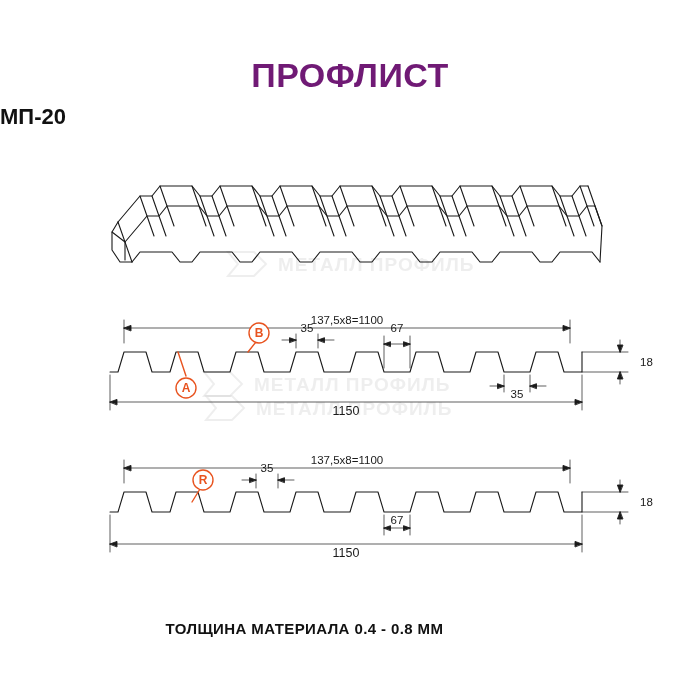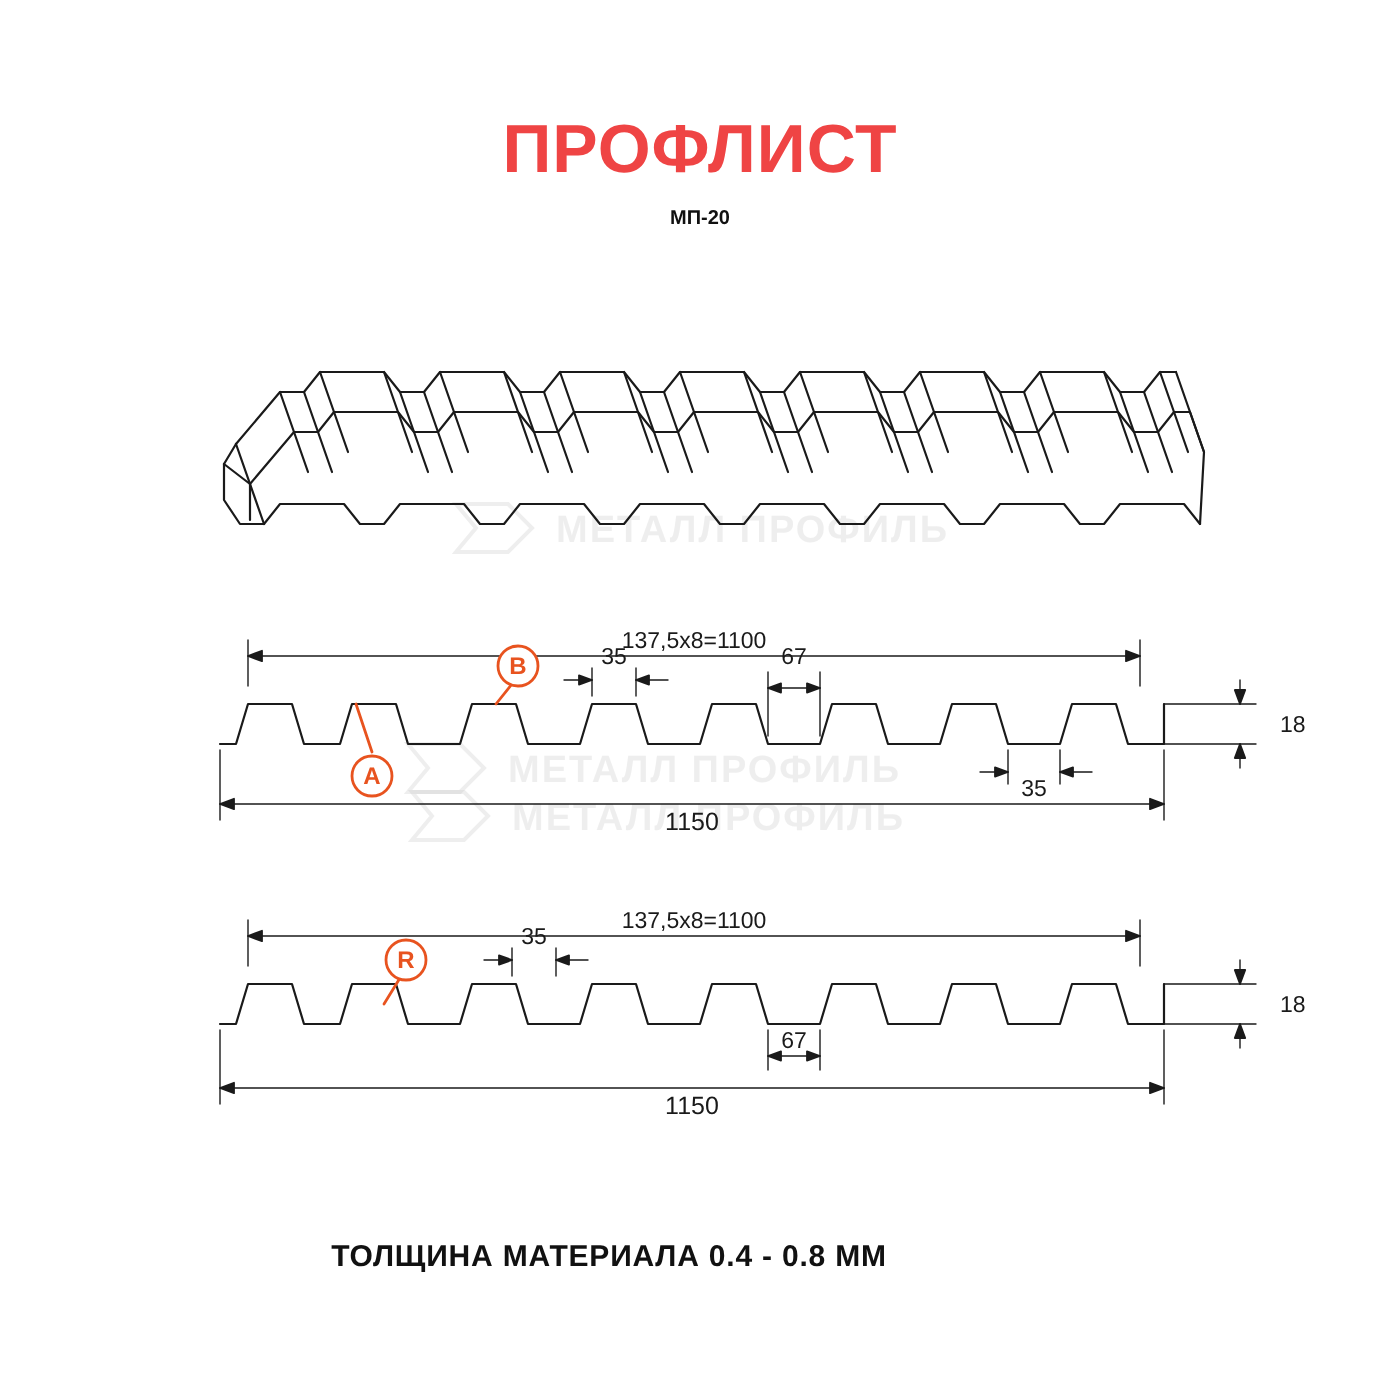--- a/index.html
+++ b/index.html
@@ -22,29 +22,28 @@
   }
   .title {
     position: absolute;
     top: 56px;
     left: 0;
     width: 700px;
     text-align: center;
     font-size: 34px;
     font-weight: bold;
     letter-spacing: 0.5px;
-    color: #ef4444;
+    color: #701a75;
   }
   .subtitle {
     position: absolute;
     top: 104px;
     left: 0;
     width: 700px;
-    text-align: center;
-    font-size: 10px;
+    font-size: 22px;
     font-weight: bold;
     color: #111;
   }
   .footer-note {
     position: absolute;
     top: 620px;
     left: 0;
     width: 609px;
     text-align: center;
     font-size: 15px;

